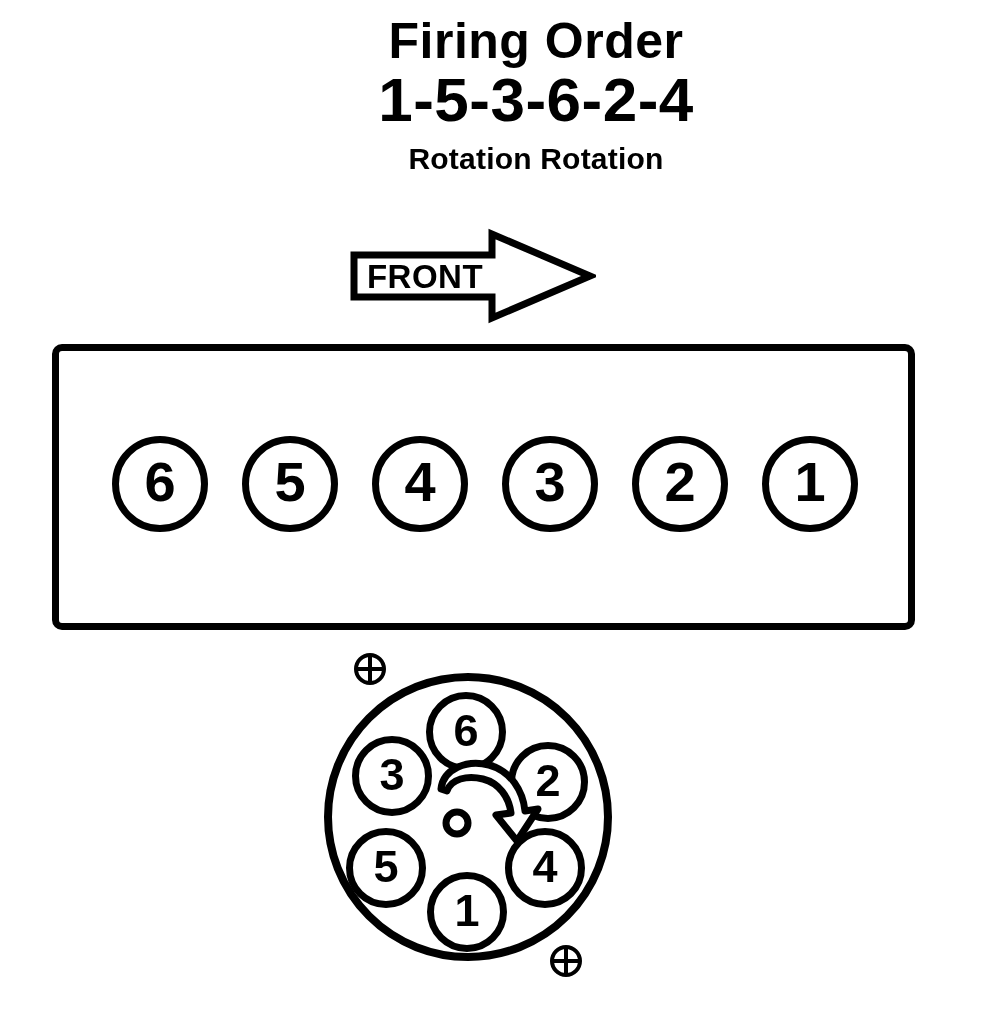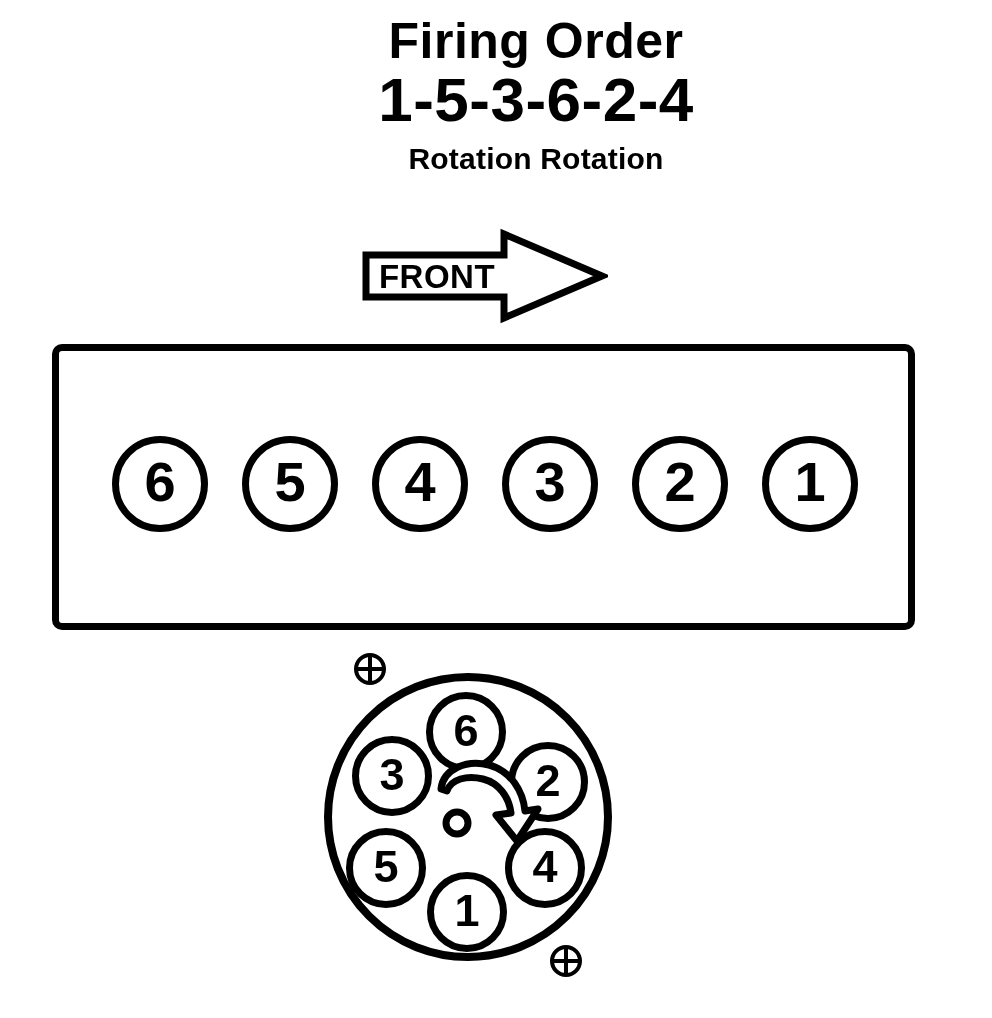--- a/index.html
+++ b/index.html
@@ -51,21 +51,20 @@
     letter-spacing: 0.2px;
     white-space: nowrap;
     margin-top: 8px;
   }
   .front-arrow-wrap {
     position: absolute;
     left: 350px;
     top: 228px;
     width: 246px;
     height: 96px;
-    margin-left: 12px;
   }
   .front-arrow-wrap svg { display: block; }
   .front-arrow-label {
     position: absolute;
     left: 0px;
     top: 30px;
     width: 150px;
     text-align: center;
     font-size: 33px;
     font-weight: bold;

